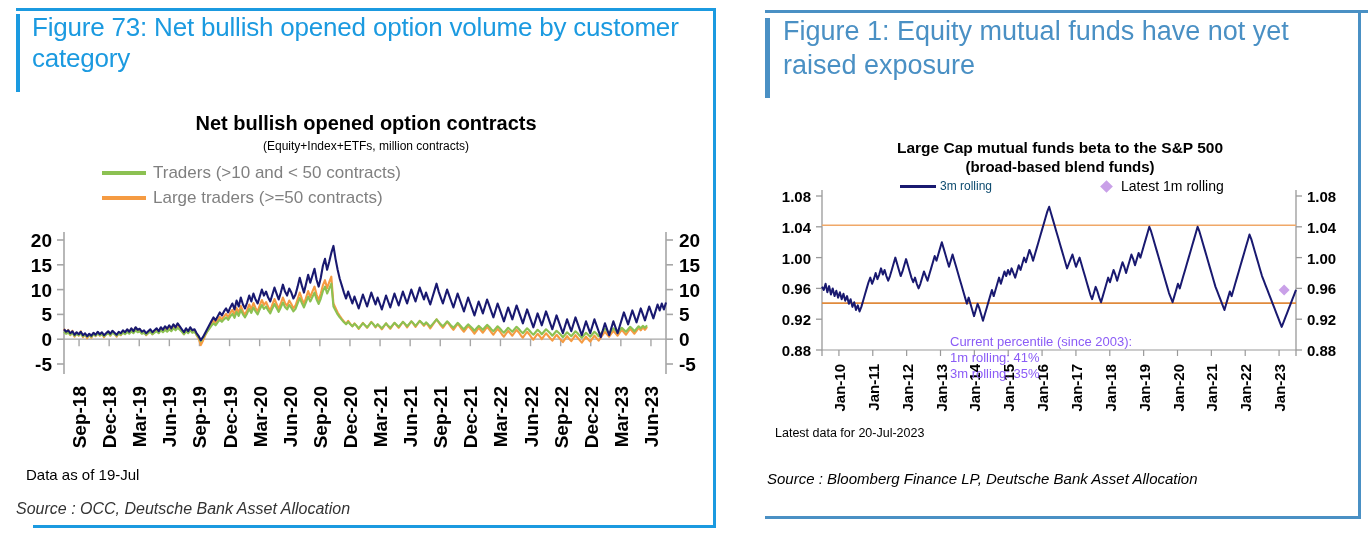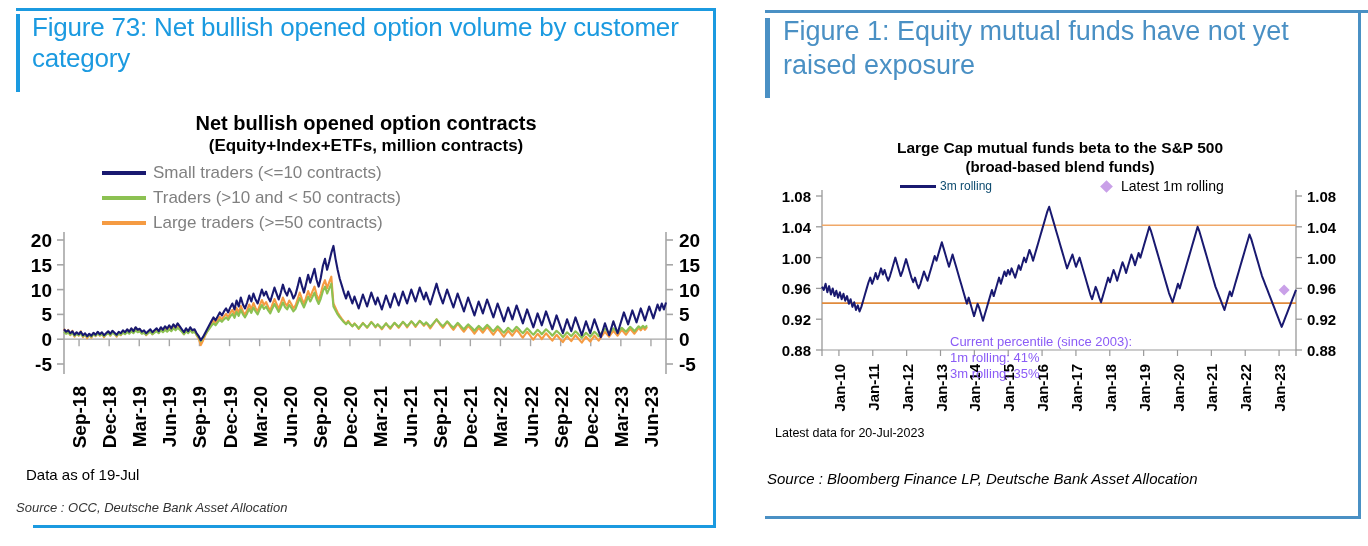--- a/index.html
+++ b/index.html
@@ -23,32 +23,32 @@
   .pl-rightborder{position:absolute;left:713px;top:8px;width:3px;height:520px;background:#1b9ae0;}
   .pl-botborder{position:absolute;left:33px;top:525px;width:683px;height:3px;background:#1b9ae0;}
 
   .chartL{position:absolute;left:16px;top:112px;width:700px;height:350px;}
   .chartL-title{
     position:absolute;left:0;top:0;width:700px;text-align:center;
     font-size:20px;font-weight:bold;color:#000;line-height:23px;
   }
   .chartL-sub{
     position:absolute;left:0;top:24px;width:700px;text-align:center;
-    font-size:17px;font-weight:bold;color:#000;line-height:20px;
+    font-size:12px;font-weight:normal;color:#000;line-height:20px;
   }
   .legendL{position:absolute;left:86px;top:48px;}
   .legendL .lgrow{display:flex;align-items:center;height:25px;}
   .legendL .lgline{width:44px;height:4px;margin-right:7px;}
   .legendL .lgtxt{font-size:17px;color:#808080;white-space:nowrap;}
 
   .dataAsOf{
     position:absolute;left:26px;top:466px;font-size:15px;font-weight:normal;color:#000;
   }
   .srcL{
-    position:absolute;left:16px;top:500px;font-size:13px;font-style:italic;color:#333;
+    position:absolute;left:16px;top:500px;font-size:16px;font-style:italic;color:#333;
   }
 
   
   .panel-right{position:absolute;left:755px;top:0;width:613px;height:546px;}
   .pr-topbar{position:absolute;left:10px;top:10px;width:603px;height:2.5px;background:#4a90c4;}
   .pr-header{position:absolute;left:10px;top:18px;width:600px;height:82px;}
   .pr-header-accent{position:absolute;left:0;top:0;width:5px;height:80px;background:#4a90c4;}
   .pr-header-text{
     position:absolute;left:18px;top:-4px;width:560px;
     color:#4a90c4;font-size:27px;line-height:34px;font-weight:400;
@@ -90,24 +90,20 @@
       <div class="pl-header-text">Figure 73: Net bullish opened option volume by customer category</div>
     </div>
     <div class="pl-rightborder"></div>
     <div class="pl-botborder"></div>
 
     <div class="chartL">
       <div class="chartL-title">Net bullish opened option contracts</div>
       <div class="chartL-sub">(Equity+Index+ETFs, million contracts)</div>
 
       <div class="legendL">
-        <div class="lgrow">
-          <span class="lgline" style="background:#191970"></span>
-          <span class="lgtxt">Small traders (&lt;=10 contracts)</span>
-        </div>
         <div class="lgrow">
           <span class="lgline" style="background:#8cc152"></span>
           <span class="lgtxt">Traders (&gt;10 and &lt; 50 contracts)</span>
         </div>
         <div class="lgrow">
           <span class="lgline" style="background:#f59b42"></span>
           <span class="lgtxt">Large traders (&gt;=50 contracts)</span>
         </div>
       </div>
 

